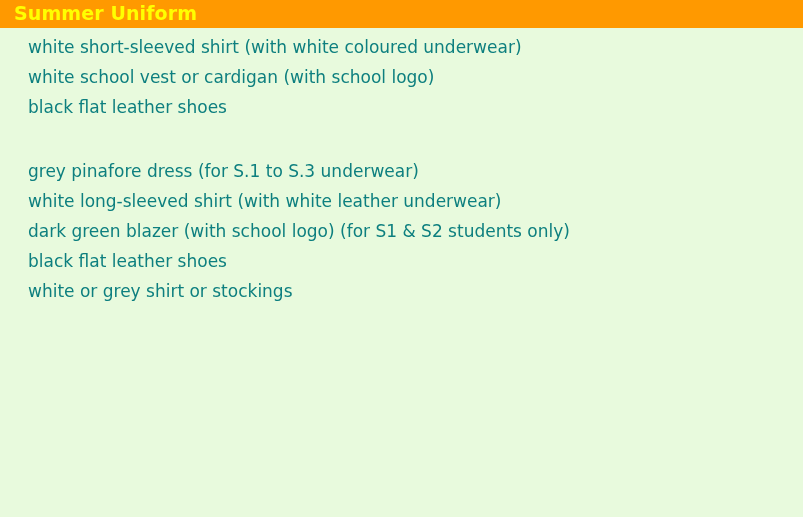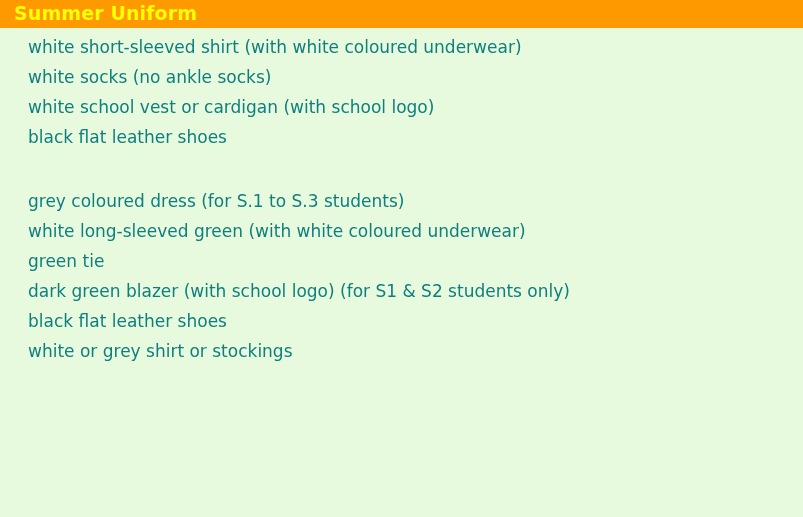--- a/index.html
+++ b/index.html
@@ -52,33 +52,31 @@
 </head>
 <body>
 
 <div class="page">
 
   <div class="section">
     <div class="section-header">Summer Uniform</div>
     <div class="after-header"></div>
     <ul class="item-list">
       <li class="item">white short-sleeved shirt (with white coloured underwear)</li>
-      <li class="item">white socks (no ankle socks)</li>
       <li class="item">white school vest or cardigan (with school logo)</li>
       <li class="item">black flat leather shoes</li>
     </ul>
   </div>
 
   <div class="gap-between"></div>
 
   <div class="section">
     <div class="after-header"></div>
     <ul class="item-list">
-      <li class="item">grey coloured dress (for S.1 to S.3 students)</li>
-      <li class="item">white long-sleeved green (with white coloured underwear)</li>
-      <li class="item">green tie</li>
+      <li class="item">grey pinafore dress (for S.1 to S.3 underwear)</li>
+      <li class="item">white long-sleeved shirt (with white leather underwear)</li>
       <li class="item">dark green blazer (with school logo) (for S1 &amp; S2 students only)</li>
       <li class="item">black flat leather shoes</li>
       <li class="item">white or grey shirt or stockings</li>
     </ul>
   </div>
 
 </div>
 
 </body></html>

